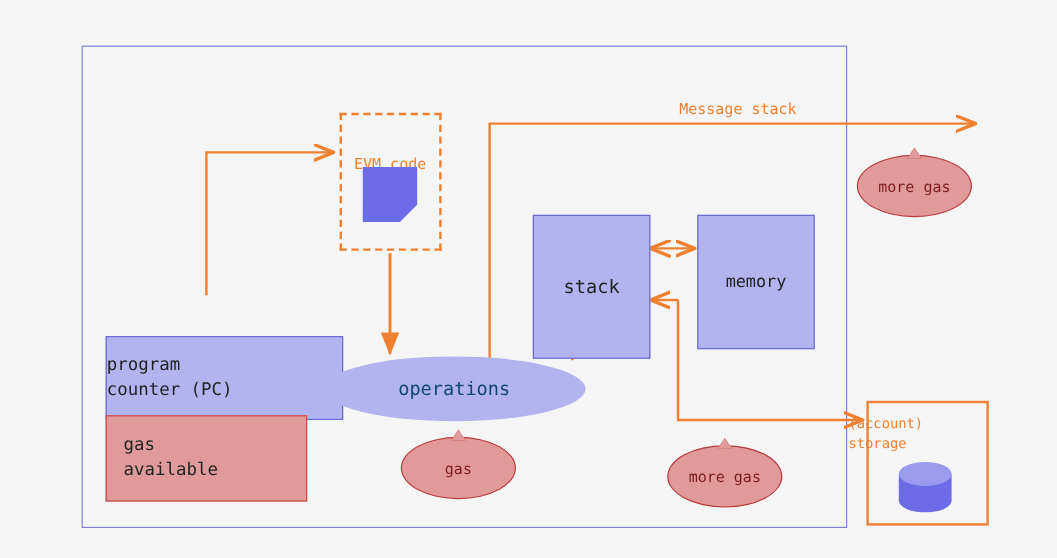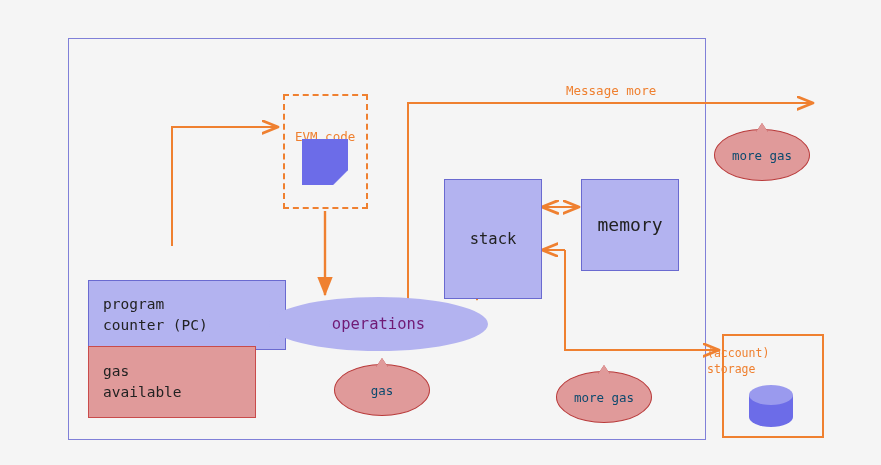--- a/index.html
+++ b/index.html
@@ -53,26 +53,26 @@
     position: absolute;
     box-sizing: border-box;
     display: flex;
     align-items: center;
     justify-content: center;
     border-radius: 50%;
     white-space: pre;
   }
   .ellipse-purple {
     background: #b3b3f0;
-    color: #701a75;
+    color: #0c4a6e;
   }
   .ellipse-red {
     background: #e09a9a;
     border: 1.5px solid #b93b3b;
-    color: #0c4a6e;
+    color: #7f1d1d;
   }
   .tail {
     position: absolute;
     top: -7px;
     left: 50%;
     margin-left: -6px;
     width: 0;
     height: 0;
     border-left: 6px solid transparent;
     border-right: 6px solid transparent;
@@ -174,29 +174,29 @@
     <g>
       <path d="M477,273 L477,300" fill="none" stroke="#ef8030" stroke-width="2" marker-end="url(#arrowSolid)" marker-start="url(#arrowStart)"></path>
     </g>
 
     <g>
       <path d="M565,250 L565,350 L718,350" fill="none" stroke="#ef8030" stroke-width="2" marker-end="url(#arrow)"></path>
       <path d="M565,250 L543,250" fill="none" stroke="#ef8030" stroke-width="2" marker-end="url(#arrow)"></path>
     </g>
   </svg>
 
-  <div class="label-orange" style="left:566px; top:82px; font-size:12.5px;">Message more</div>
+  <div class="label-orange" style="left:566px; top:82px; font-size:12.5px;">Message stack</div>
 
   <div class="dashed-box" style="left:283px; top:94px; width:85px; height:115px;"></div>
   <div class="label-orange" style="left:295px; top:128px; font-size:12.5px;">EVM code</div>
   <div class="doc-icon" style="left:302px; top:139px;">
     <div class="doc-icon-fold" style="left:31px; top:31px; clip-path:polygon(100% 0, 100% 100%, 0 100%);"></div>
   </div>
 
-  <div class="box box-purple" style="left:88px; top:245px; width:198px; height:70px; padding-left:14px; font-size:14.5px;">
+  <div class="box box-purple" style="left:88px; top:245px; width:198px; height:70px; font-size:14.5px;">
     <span>program
 counter (PC)</span>
   </div>
 
   <div class="box box-red" style="left:88px; top:346px; width:168px; height:72px; padding-left:14px; font-size:14.5px;">
     <span>gas
 available</span>
   </div>
 
   <div class="ellipse ellipse-purple" style="left:269px; top:297px; width:219px; height:54px; font-size:15.5px;">
@@ -205,21 +205,21 @@
 
   <div class="ellipse ellipse-red" style="left:334px; top:364px; width:96px; height:52px; font-size:12.5px;">
     <div class="tail"></div>
     <span>gas</span>
   </div>
 
   <div class="box box-purple box-center" style="left:444px; top:144px; width:98px; height:120px; font-size:15.5px;">
     <span>stack</span>
   </div>
 
-  <div class="box box-purple box-center" style="left:581px; top:144px; width:98px; height:92px; font-size:18px;">
+  <div class="box box-purple box-center" style="left:581px; top:144px; width:98px; height:112px; font-size:14px;">
     <span>memory</span>
   </div>
 
   <div class="ellipse ellipse-red" style="left:714px; top:129px; width:96px; height:52px; font-size:12.5px;">
     <div class="tail"></div>
     <span>more gas</span>
   </div>
 
   <div class="ellipse ellipse-red" style="left:556px; top:371px; width:96px; height:52px; font-size:12.5px;">
     <div class="tail"></div>

